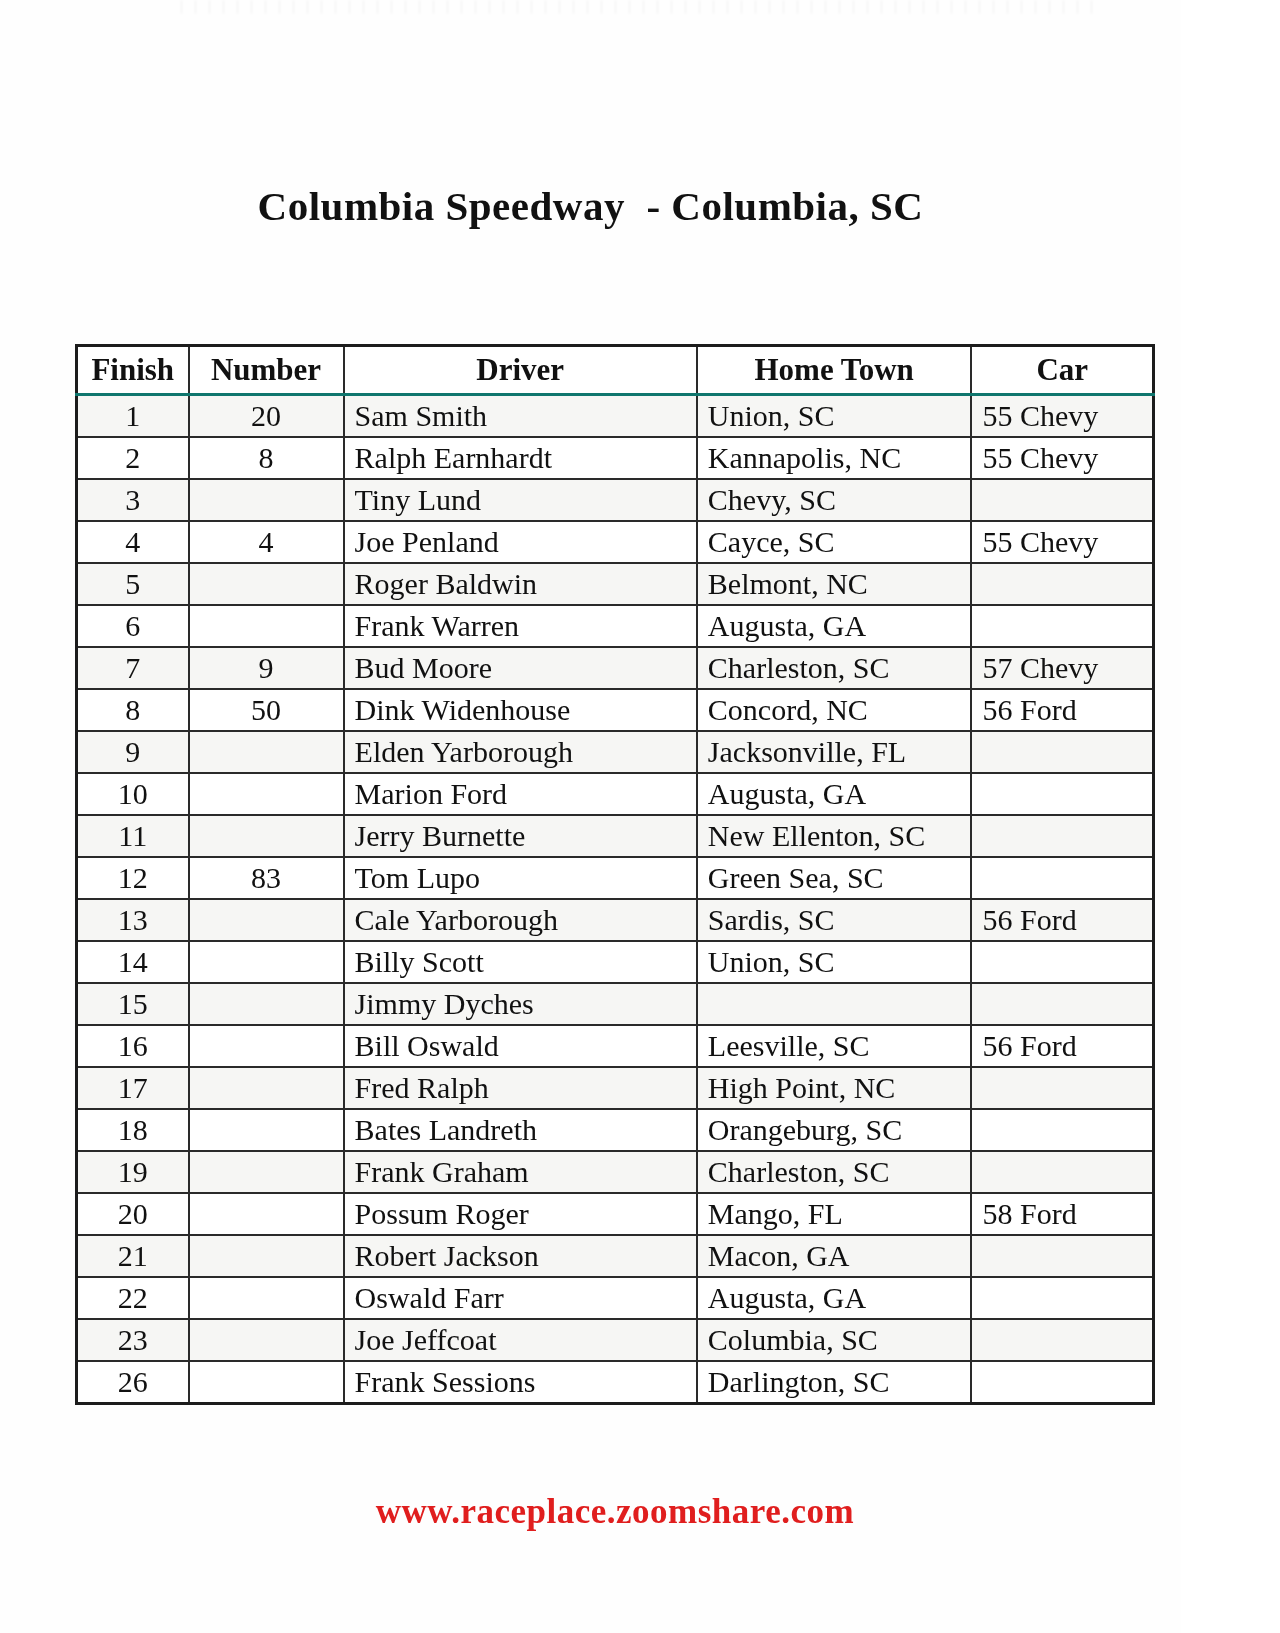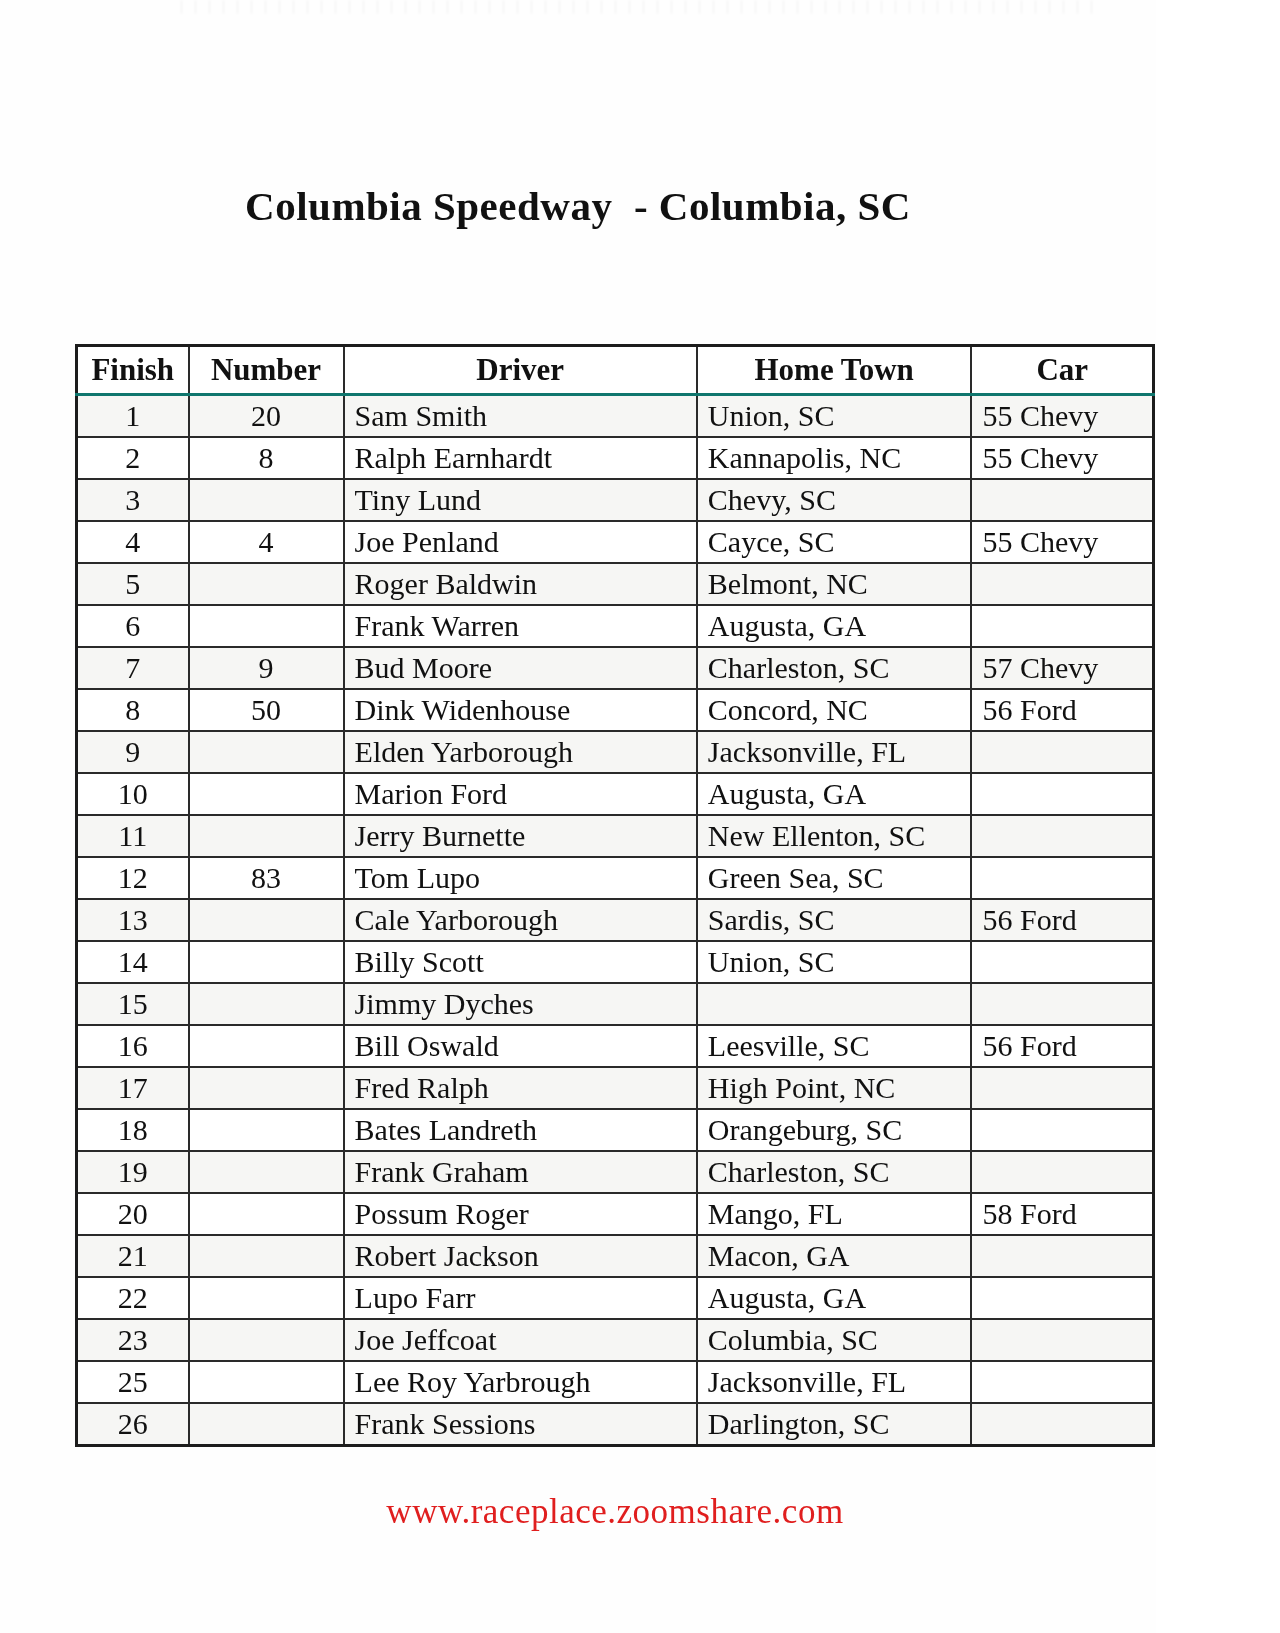--- a/index.html
+++ b/index.html
@@ -4,20 +4,21 @@
 <style>
   html, body { margin: 0; padding: 0; background: #ffffff; }
   .page {
     position: relative;
     width: 1156px;
     height: 1633px;
     background: #fefefe;
     font-family: "Liberation Serif", serif;
     color: #111111;
     overflow: hidden;
+    padding-left: 25px;
   }
   .title-block {
     position: absolute;
     top: 66px;
     left: 0;
     width: 100%;
     text-align: center;
     font-weight: bold;
     font-size: 41px;
     line-height: 56px;
@@ -53,21 +54,21 @@
   }
   td.col-finish, td.col-number { text-align: center; }
   td.col-driver, td.col-hometown, td.col-car { text-align: left; padding-left: 10px; }
   tbody tr:nth-child(odd) { background: #f6f6f4; }
   .footer {
     position: absolute;
     top: 1492px;
     left: 75px;
     width: 1080px;
     text-align: center;
-    font-weight: normal;
+    font-weight: bold;
     font-size: 35px;
     letter-spacing: 0.5px;
   }
   
   .scan-edge {
     position: absolute;
     top: 0; left: 180px; width: 920px; height: 14px;
     background: repeating-linear-gradient(90deg, rgba(0,0,0,0.05) 0 3px, rgba(0,0,0,0) 3px 14px);
     filter: blur(1px);
     opacity: 0.45;
@@ -247,39 +248,32 @@
         <tr>
           <td class="col-finish">21</td>
           <td class="col-number"></td>
           <td class="col-driver">Robert Jackson</td>
           <td class="col-hometown">Macon, GA</td>
           <td class="col-car"></td>
         </tr>
         <tr>
           <td class="col-finish">22</td>
           <td class="col-number"></td>
-          <td class="col-driver">Lupo Farr</td>
+          <td class="col-driver">Oswald Farr</td>
           <td class="col-hometown">Augusta, GA</td>
           <td class="col-car"></td>
         </tr>
         <tr>
           <td class="col-finish">23</td>
           <td class="col-number"></td>
           <td class="col-driver">Joe Jeffcoat</td>
           <td class="col-hometown">Columbia, SC</td>
           <td class="col-car"></td>
         </tr>
         <tr>
-          <td class="col-finish">25</td>
-          <td class="col-number"></td>
-          <td class="col-driver">Lee Roy Yarbrough</td>
-          <td class="col-hometown">Jacksonville, FL</td>
-          <td class="col-car"></td>
-        </tr>
-        <tr>
           <td class="col-finish">26</td>
           <td class="col-number"></td>
           <td class="col-driver">Frank Sessions</td>
           <td class="col-hometown">Darlington, SC</td>
           <td class="col-car"></td>
         </tr>
       </tbody>
   </table>
 
   <div class="footer" style="color: rgb(224, 30, 30);">www.raceplace.zoomshare.com</div>

